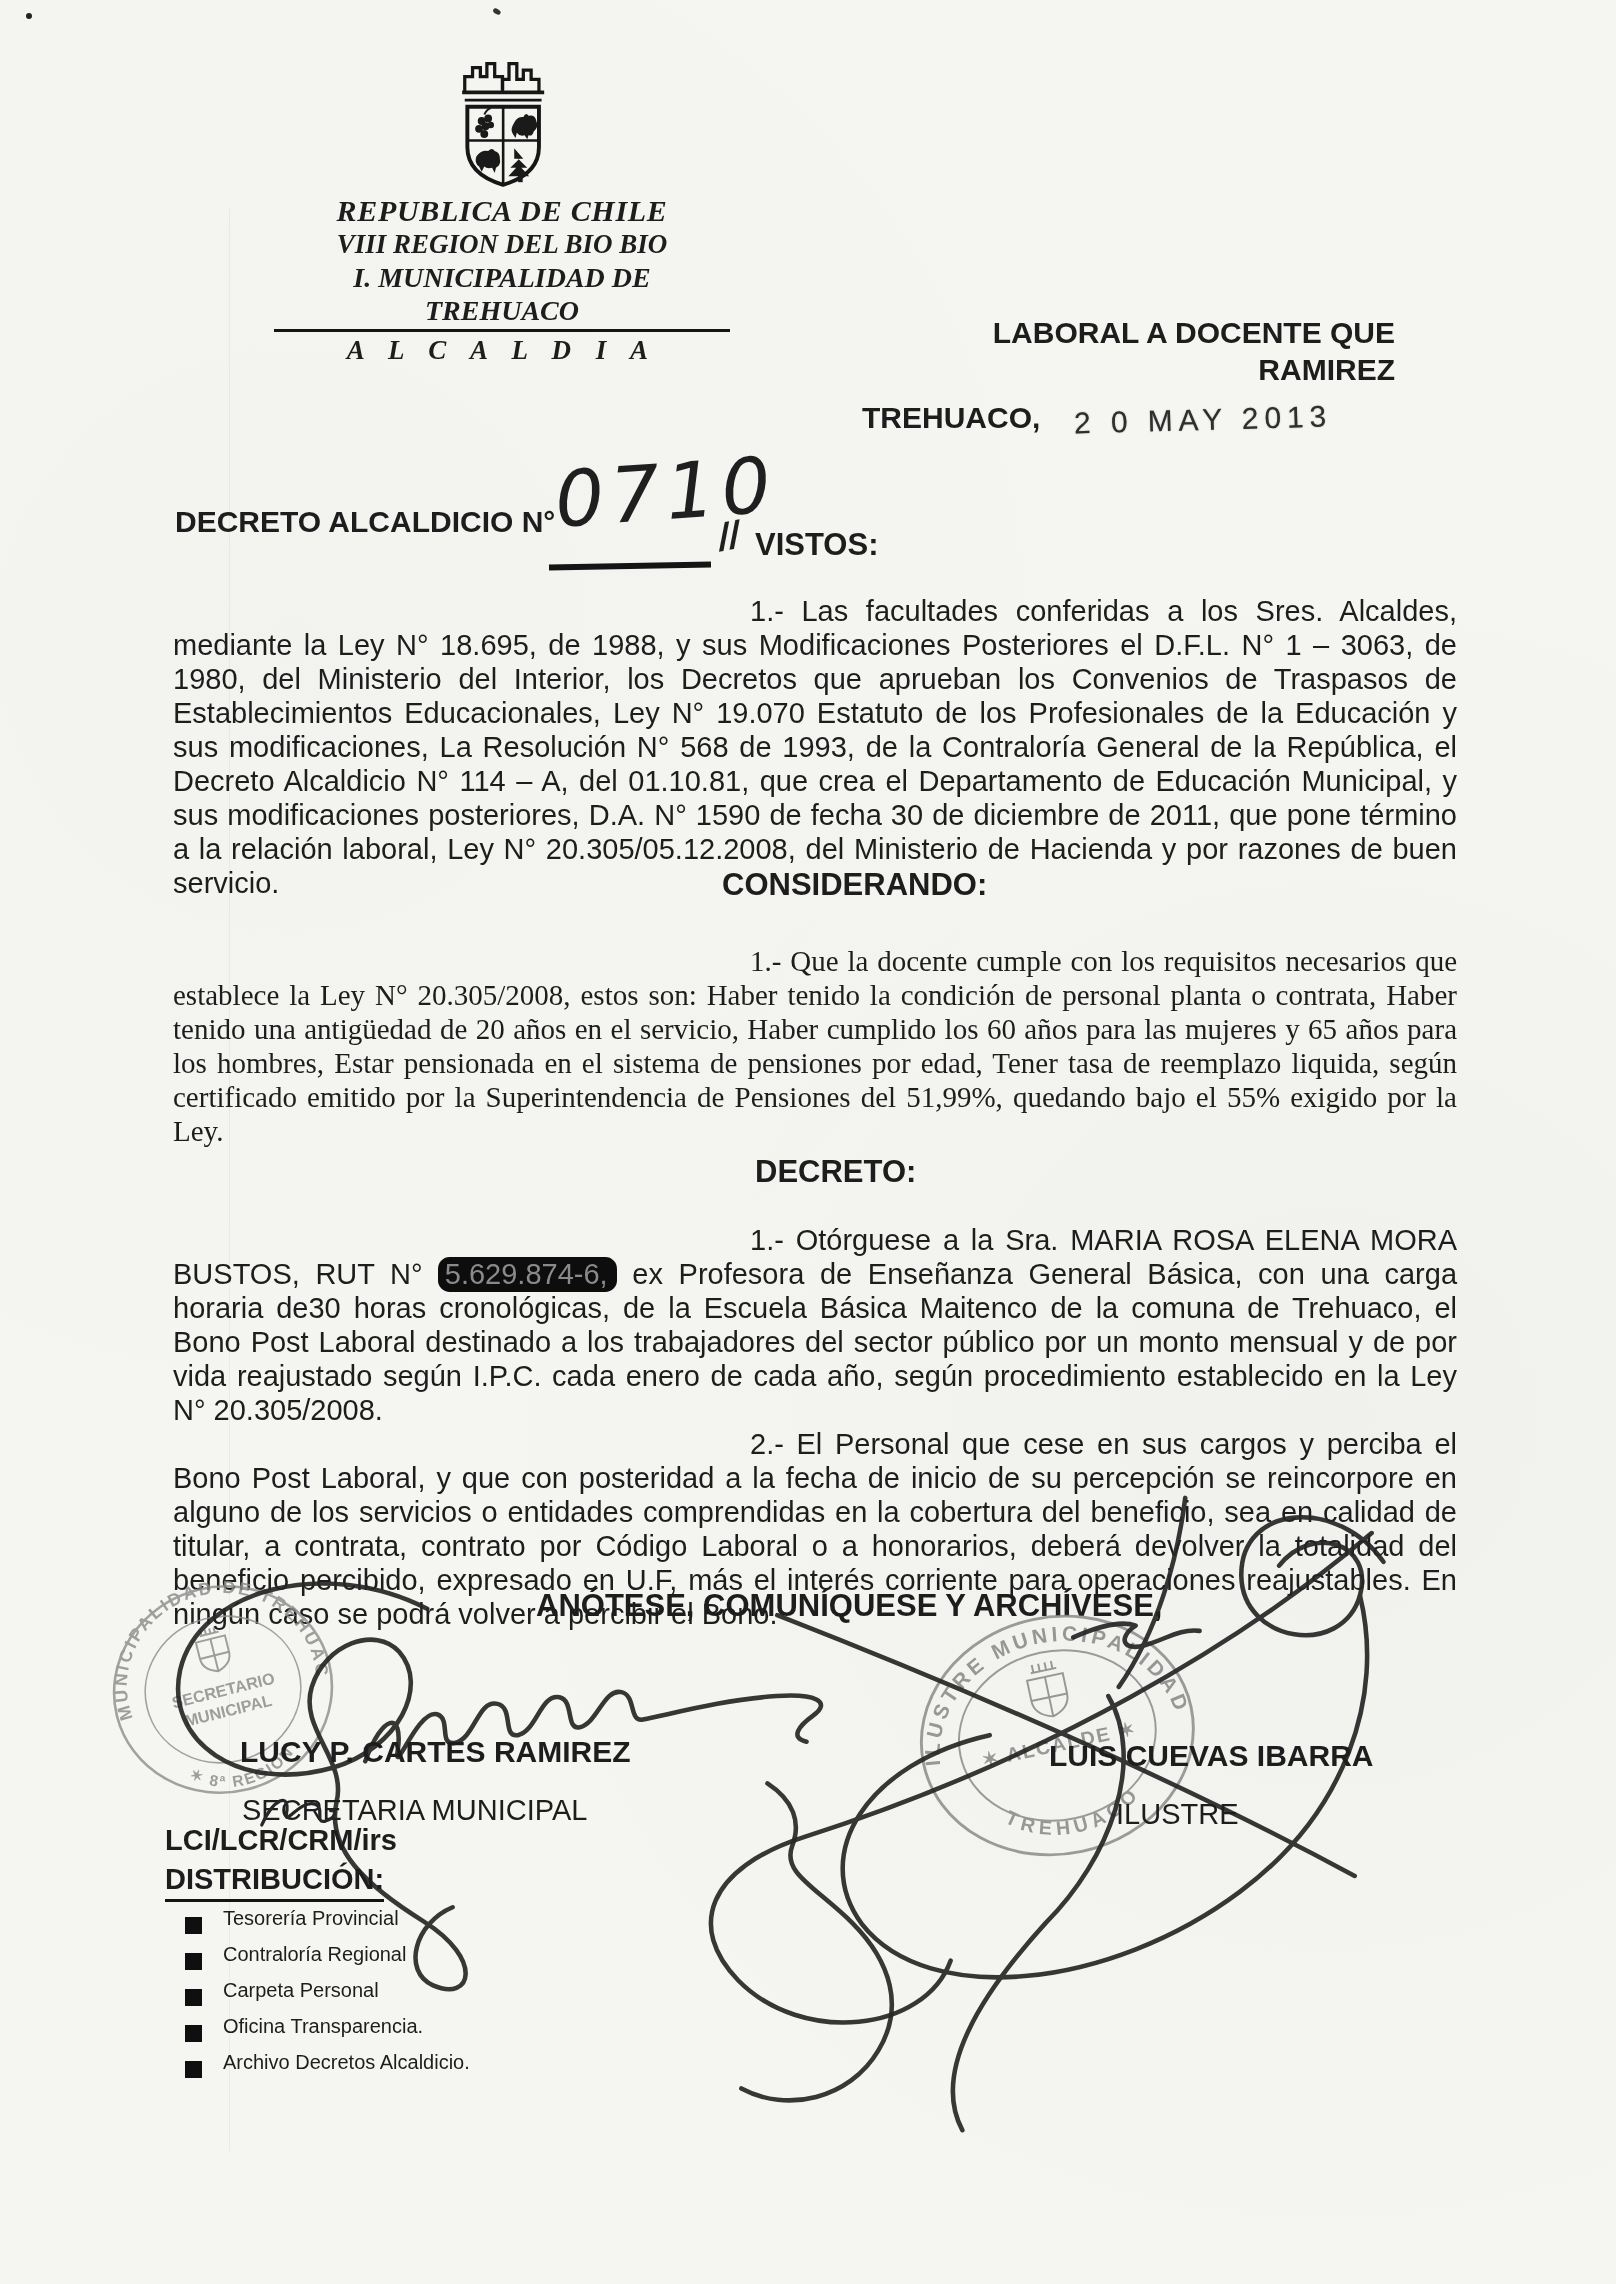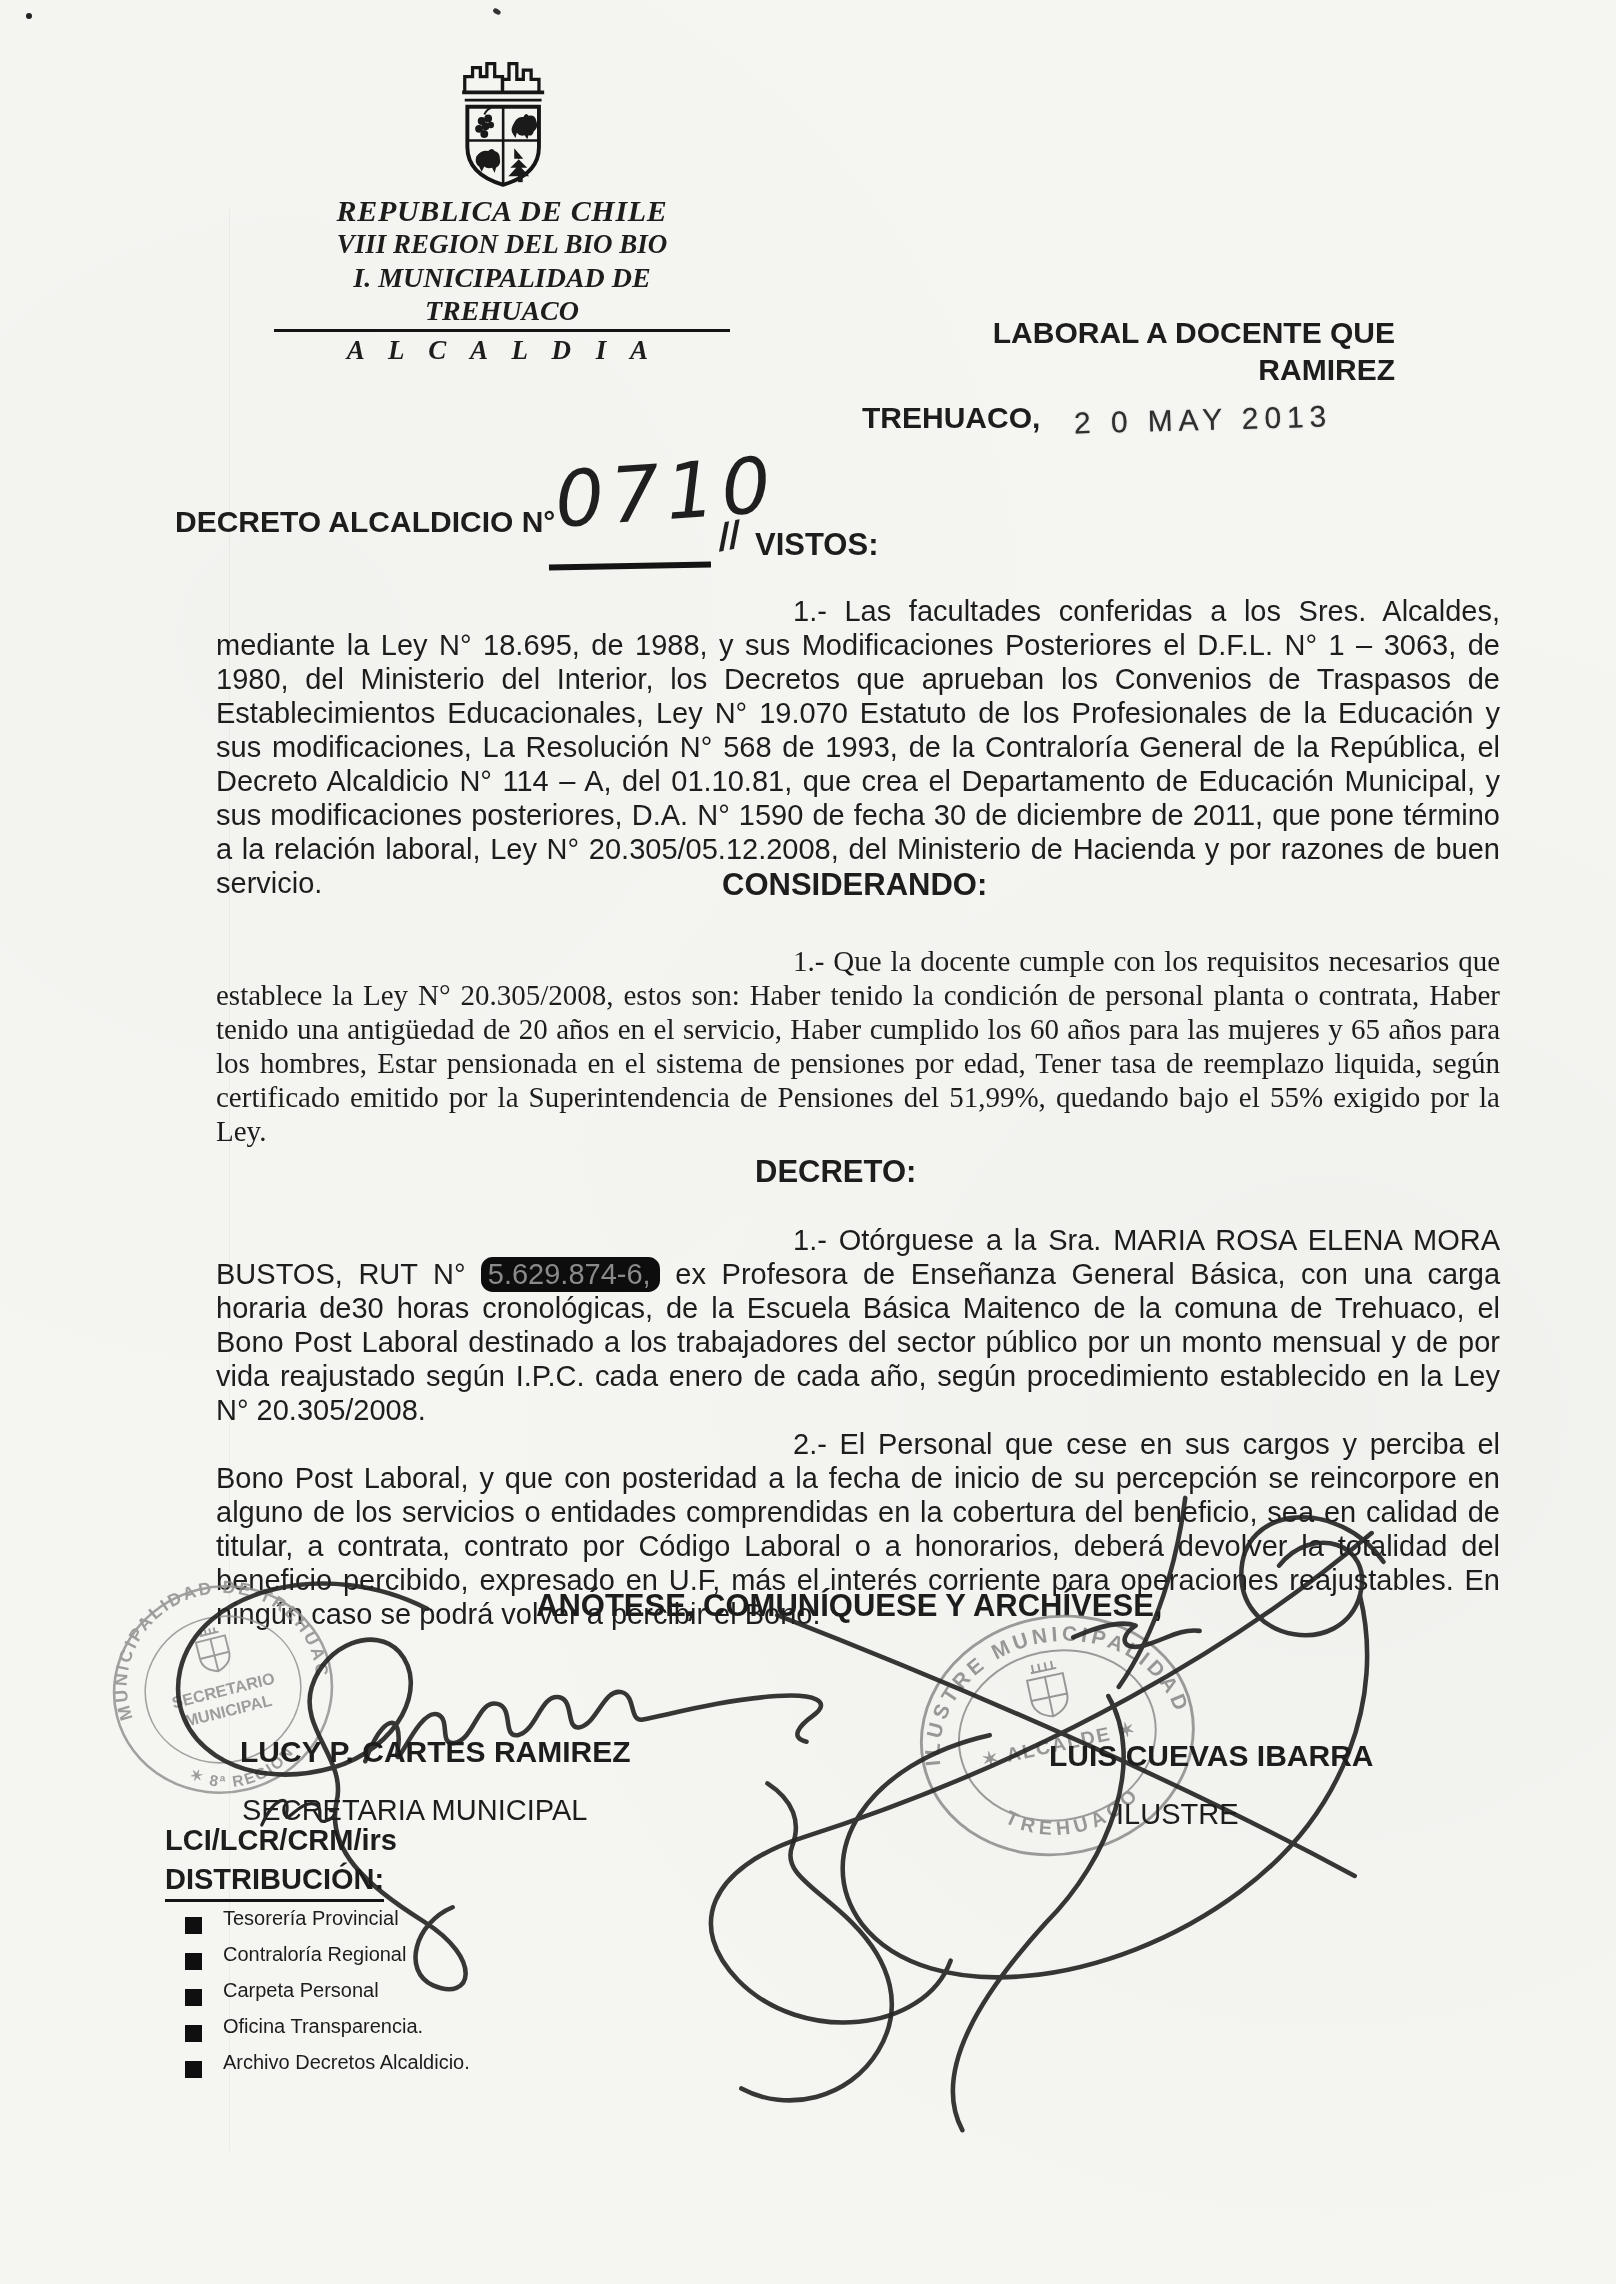--- a/index.html
+++ b/index.html
@@ -37,21 +37,21 @@
     transform:rotate(-4deg);
   }
   .hand-underline{left:549px; top:563px; width:162px; height:5.9px; background:#141414; transform:rotate(-1deg);}
   .hand-suffix{left:718px; top:515px; font-size:38px; font-style:italic; font-weight:bold; transform:rotate(-10deg); color:#1f1f1f;}
   
   .h-vistos{left:755px; top:527px; font-size:31px; font-weight:bold;}
   .h-considerando{left:722px; top:867px; font-size:31px; font-weight:bold;}
   .h-decreto{left:755px; top:1154px; font-size:31px; font-weight:bold;}
   .h-closing{left:536px; top:1588px; font-size:31px; font-weight:bold;}
   
-  .para{left:173px; width:1284px; font-size:29px; line-height:34px; text-align:justify;margin-left:43px;}
+  .para{left:173px; width:1284px; font-size:29px; line-height:34px; text-align:justify;}
   .para p{margin:0; text-indent:577px; text-align:justify;}
   .p-vistos{top:594px;}
   .p-considerando{top:944px;font-family:Liberation Serif, serif;}
   .p-decreto{top:1223px;}
   .redacted{
     background:#0d0d0d; color:#8a8a8a; padding:0.7px 9px 2px 6.5px; border-radius:11.7px;
     box-decoration-break:clone; -webkit-box-decoration-break:clone;
   }
   
   .sig-name{font-size:30px; font-weight:bold;}

